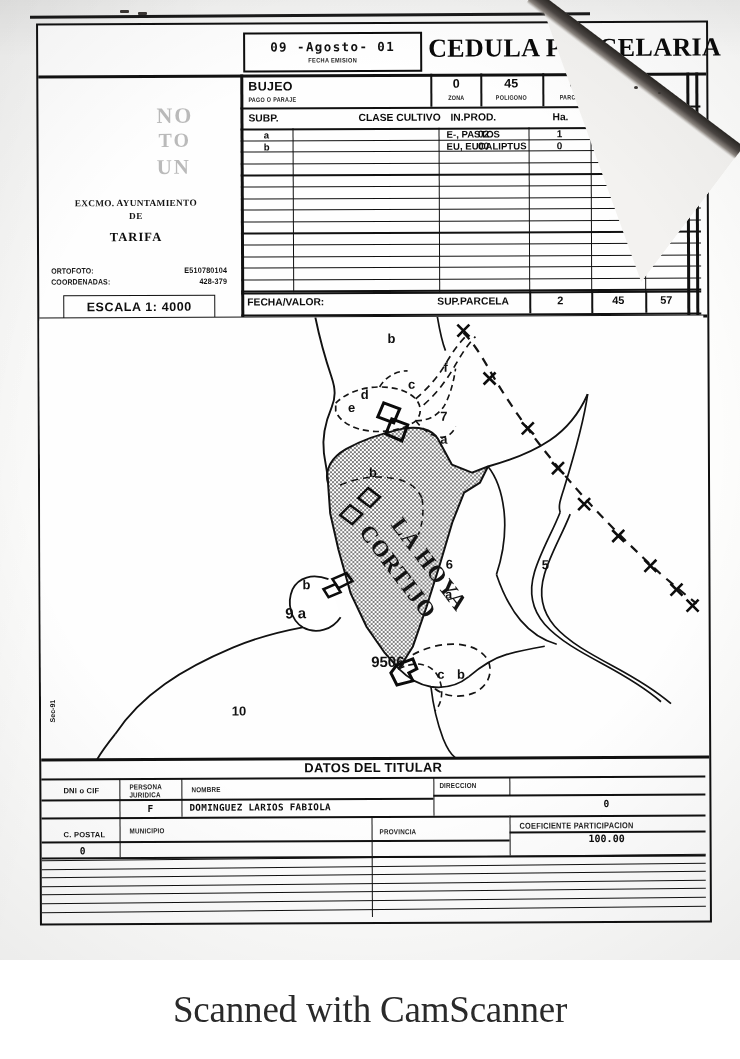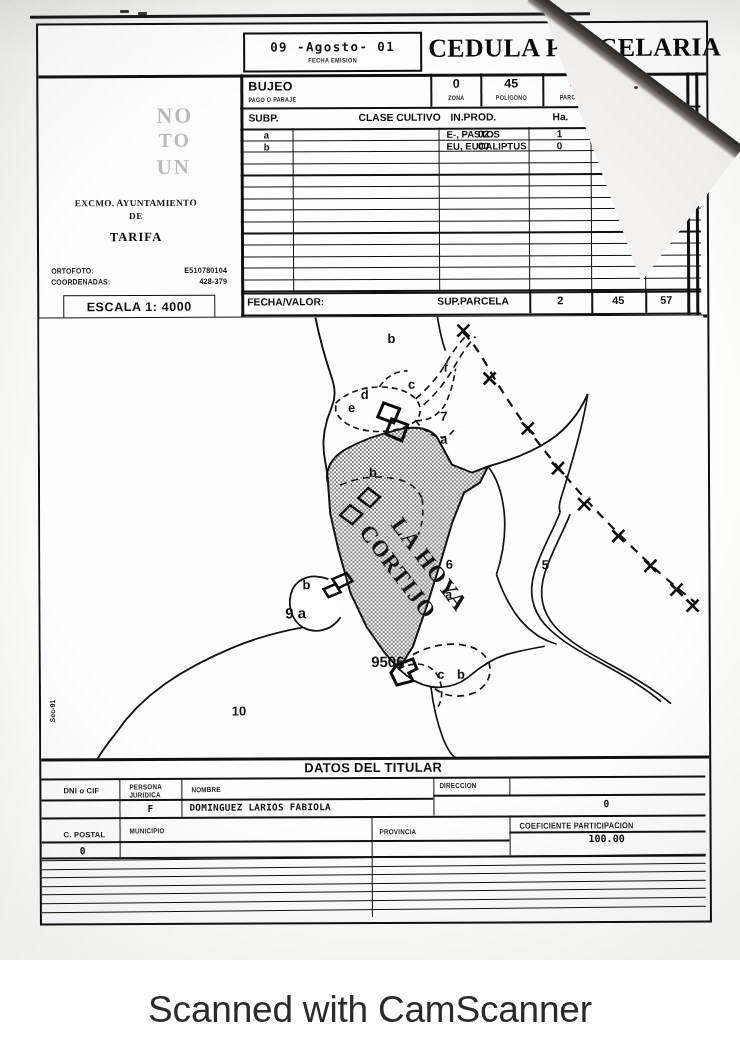--- a/index.html
+++ b/index.html
@@ -139,21 +139,21 @@
     transform:rotate(-0.35deg);
   }
   .smudge{position:absolute;background:#3a3633;border-radius:50%;}
 
   
   #cam{
     position:absolute;left:0;top:960px;width:740px;height:99px;
     display:flex;align-items:center;justify-content:center;background:#fff;
   }
   #cam span{
-    font-family:Liberation Sans, sans-serif;font-size:37px;font-weight:400;
+    font-family:Liberation Serif, serif;font-size:37px;font-weight:400;
     color:#2a2a2a;letter-spacing:-.2px;
   }
 </style>
 </head>
 <body>
 
 <div id="scan">
   <div class="paper-noise"></div>
 
   <div id="doc">

